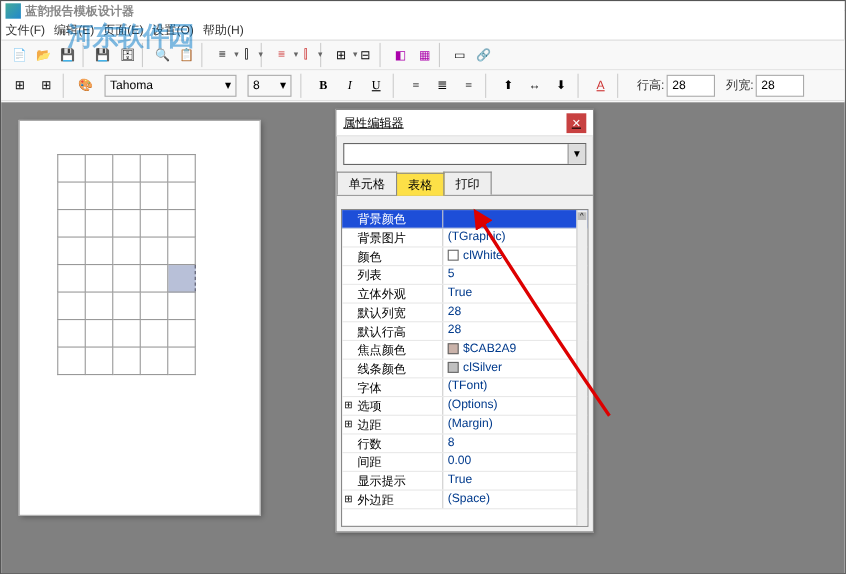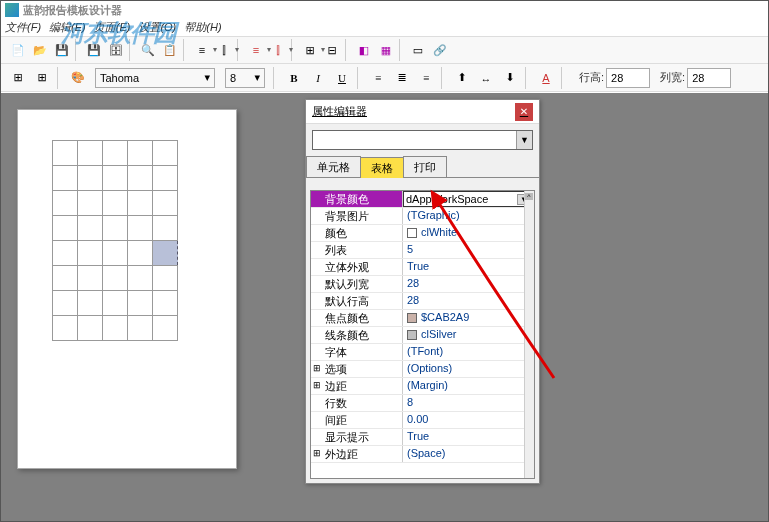--- a/index.html
+++ b/index.html
@@ -1,20 +1,20 @@
 <!DOCTYPE html>
 <html><head>
 <meta charset="utf-8">
 <style>
 * { box-sizing: border-box; margin: 0; font-family: Tahoma, sans-serif; font-size: 11px; }
 body { width: 769px; height: 522px; background: #fff; overflow: hidden; position: relative; border: 1px solid #555; }
 .titlebar { height: 18px; display: flex; align-items: center; padding: 0 4px; gap: 4px; font-weight: bold; }
 .titlebar .logo { width: 14px; height: 14px; background: linear-gradient(135deg,#4a9,#28c); }
 .titlebar .title { color: #888; }
-.menubar { height: 17px; display: flex; align-items: center; padding: 0 4px; gap: 8px; color: #333; position: relative; font-style: italic; }
+.menubar { height: 17px; display: flex; align-items: center; padding: 0 4px; gap: 8px; color: #333; position: relative; }
 .menubar .wm { position: absolute; left: 60px; top: -2px; font-size: 24px; font-weight: bold; color: rgba(0,120,200,.5); letter-spacing: -1px; pointer-events:none; }
 .toolbar { height: 28px; display: flex; align-items: center; padding: 0 6px; gap: 0; border-top: 1px solid #ddd; border-bottom: 1px solid #ddd; background: #f8f8f8; }
 .tb-btn { width: 22px; height: 22px; display: inline-flex; align-items: center; justify-content: center; cursor: pointer; position: relative; }
 .tb-sep { width: 6px; height: 22px; border-left: 1px solid #ccc; margin: 0 2px; }
 .dd::after { content: "▾"; color: #666; font-size: 8px; position: absolute; right: -4px; top: 6px; }
 .font-select { border: 1px solid #aaa; height: 20px; width: 120px; padding: 0 4px; display: inline-flex; align-items: center; margin: 0 4px; }
 .size-select { border: 1px solid #aaa; height: 20px; width: 40px; padding: 0 4px; display: inline-flex; align-items: center; margin: 0 4px; }
 .fmt-toolbar { height: 28px; display: flex; align-items: center; gap: 2px; padding: 0 6px; border-bottom: 1px solid #ddd; background: #f8f8f8; }
 .fmt-btn { width: 22px; height: 22px; display: inline-flex; align-items: center; justify-content: center; cursor: pointer; font-family: 'Times New Roman'; }
 .input-num { border: 1px solid #aaa; height: 20px; width: 44px; padding: 0 4px; }
@@ -30,21 +30,21 @@
 .prop-combo { margin: 6px; height: 20px; border: 1px solid #666; background: #fff; display: flex; align-items: center; }
 .prop-combo .arr { width: 16px; height: 18px; background: #ddd; border-left: 1px solid #999; margin-left: auto; text-align: center; line-height: 18px; font-size: 9px; }
 .tabs { display: flex; height: 22px; border-bottom: 1px solid #888; padding-left: 0; }
 .tab { padding: 3px 10px; border: 1px solid #888; border-bottom: none; background: #eee; margin-right: -1px; cursor: pointer; }
 .tab.active { background: #fde047; position: relative; top: 1px; }
 .prop-grid { position: absolute; left: 4px; right: 4px; top: 90px; bottom: 4px; background: #fff; border: 1px solid #888; overflow: hidden; }
 .prop-row { display: flex; height: 17px; border-bottom: 1px solid #e8e8e8; }
 .prop-row .pname { width: 92px; border-right: 1px solid #ccc; padding: 1px 2px 1px 14px; position: relative; }
 .prop-row .pname.exp::before { content: "⊞"; position: absolute; left: 2px; top: 2px; font-size: 9px; }
 .prop-row .pval { flex: 1; padding: 1px 4px; color: #003a8c; }
-.prop-row.selected { background: #a21caf; color: #fff; }
+.prop-row.selected { background: #1d4ed8; color: #fff; }
 .prop-row.selected .pname { color: #fff; }
 .prop-row.selected .pval { background: #fff; color: #000; border: 1px solid #333; padding: 0 2px; display: flex; justify-content: space-between; align-items: center; }
 .prop-row.selected .pval .arr { background: #ddd; width: 14px; text-align: center; font-size: 8px; border: 1px solid #999; }
 .swatch { display: inline-block; width: 10px; height: 10px; border: 1px solid #666; margin-right: 4px; vertical-align: middle; }
 .scroll-v { position: absolute; right: 0; top: 0; bottom: 0; width: 10px; background: #eee; border-left: 1px solid #ccc; }
 .scroll-thumb { position: absolute; right: 1px; top: 2px; width: 8px; height: 7px; background: #bbb; font-size: 7px; text-align: center; }
 .arrow-annot { position: absolute; left: 428px; top: 95px; pointer-events: none; }
 </style>
 </head>
 <body>
@@ -199,24 +199,20 @@
         <span class="arr">▼</span>
       </div>
     <div class="tabs">
       <div class="tab">单元格</div>
       <div class="tab active">表格</div>
       <div class="tab">打印</div>
     </div>
     <div class="prop-grid" id="prop-grid">
       <div class="prop-row selected">
           <div class="pname">背景颜色</div>
-          <div class="pval">
-            <span>dAppWorkSpace</span>
-            <span class="arr">▼</span>
-          </div>
         </div>
         <div class="prop-row">
           <div class="pname">背景图片</div>
           <div class="pval"><span>(TGraphic)</span></div>
         </div>
         <div class="prop-row">
           <div class="pname">颜色</div>
           <div class="pval"><span class="swatch" style="background: rgb(255, 255, 255);"></span><span>clWhite</span></div>
         </div>
         <div class="prop-row">

